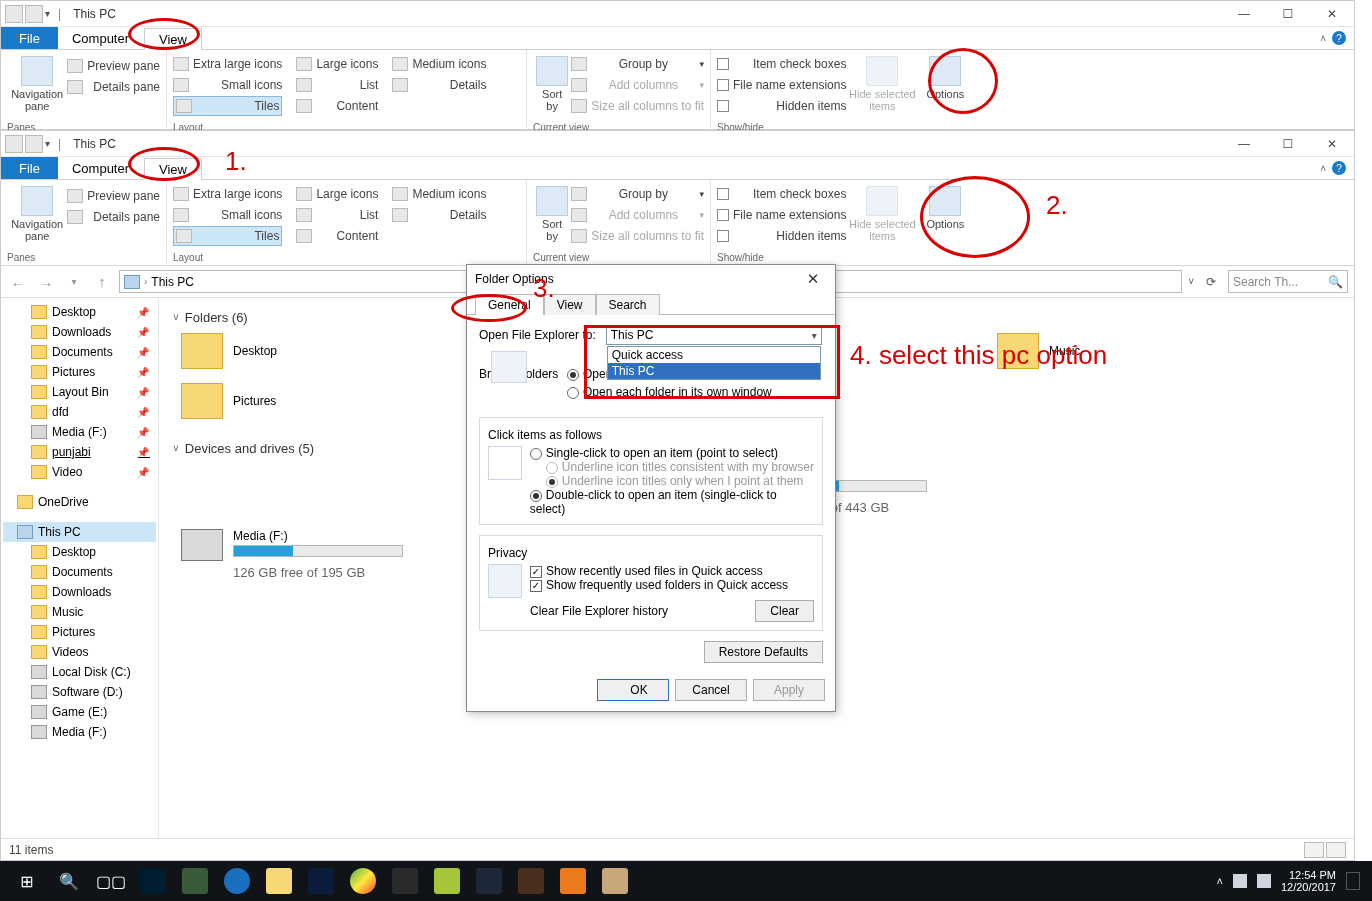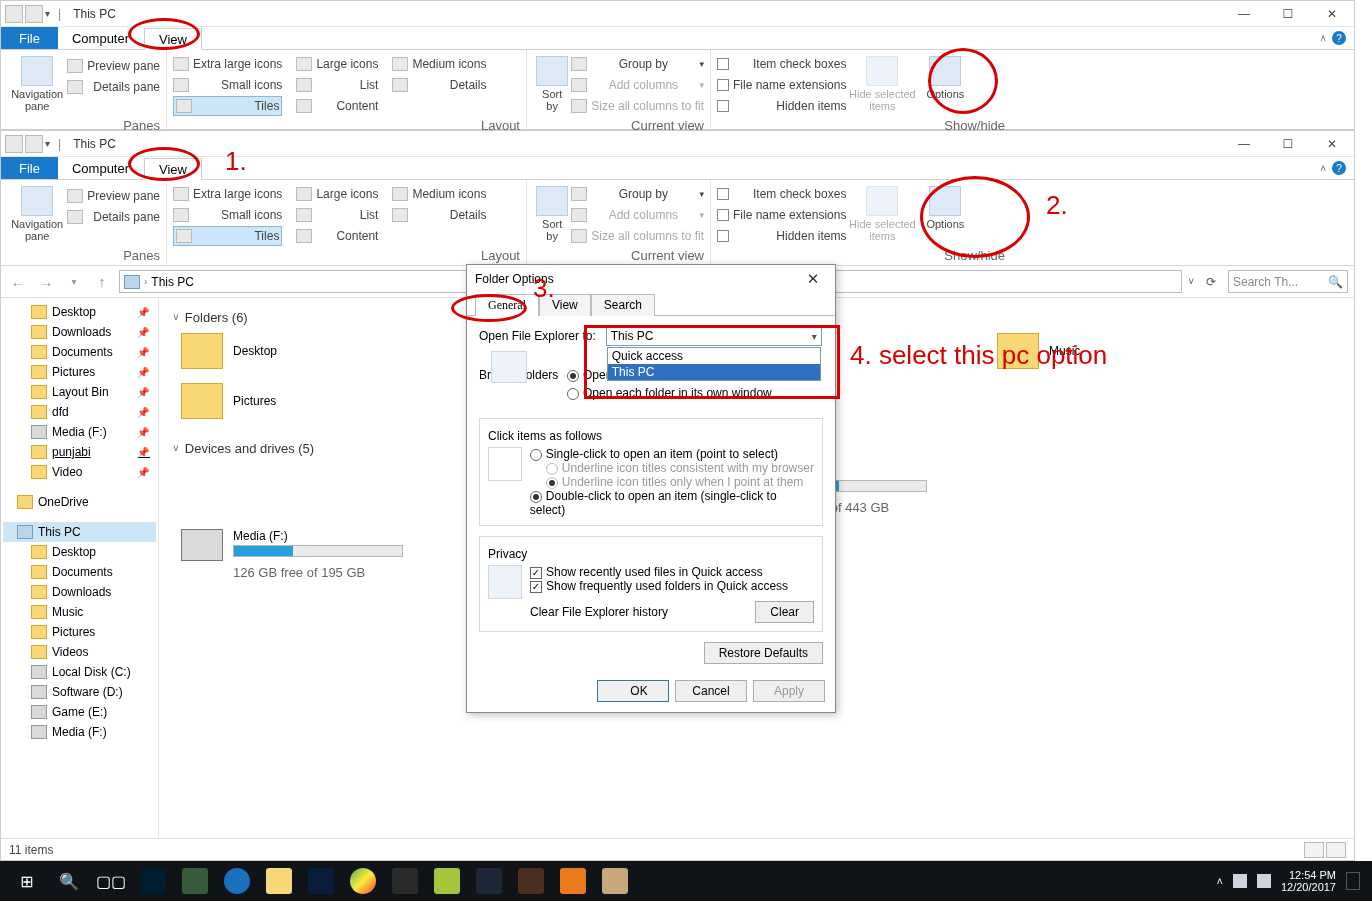--- a/index.html
+++ b/index.html
@@ -10,21 +10,21 @@
   .qat-ico { width:18px; height:18px; background:#e8e8e8; border:1px solid #bbb; }
   .title { margin-left:8px; font-size:12px; color:#333; }
   .winbtns { margin-left:auto; display:flex; }
   .winbtn { width:44px; height:26px; display:flex; align-items:center; justify-content:center; color:#444; }
   .menutabs { height:23px; display:flex; border-bottom:1px solid #d0d0d0; }
   .filetab { background:#1979ca; color:#fff; padding:2px 18px; font-size:13px; display:flex; align-items:center; }
   .mtab { padding:2px 14px; font-size:13px; display:flex; align-items:center; border-right:1px solid transparent; }
   .mtab.active { background:#fff; border:1px solid #ccc; border-bottom:1px solid #fff; position:relative; top:1px; }
   .ribbon { height:86px; display:flex; border-bottom:1px solid #d8d8d8; font-size:12px; color:#444; }
   .rgroup { border-right:1px solid #e3e3e3; display:flex; flex-direction:column; padding:2px 6px 0 6px; }
-  .rgroup .glabel { text-align:right; font-size:13px; color:#666; margin-top:auto; padding:2px 0; }
+  .rgroup .glabel { text-align:left; font-size:10px; color:#666; margin-top:auto; padding:2px 0; }
   .rbtn-lg { display:flex; flex-direction:column; align-items:center; width:62px; padding:4px 2px; }
   .rbtn-lg .rico { width:32px; height:30px; background:#dde9f5; border:1px solid #b8cee0; }
   .rbtn-lg .txt { font-size:11px; text-align:center; line-height:1.1; margin-top:2px; }
   .rline { display:flex; align-items:center; gap:4px; height:20px;justify-content:space-between; }
   .rline .rico-s { width:16px; height:14px; background:#e8e8e8; border:1px solid #bbb; }
   .rline .rtxt { font-size:12px; white-space:nowrap; }
   .rcol { display:flex; flex-direction:column; gap:1px; }
   .chk { width:12px; height:12px; border:1px solid #888; display:inline-block; }
   .tiles-sel { background:#cde6f7; border:1px solid #8cb8da; padding:0 2px; }
 
@@ -57,21 +57,21 @@
   .status { height:22px; border-top:1px solid #e0e0e0; display:flex; align-items:center; padding:0 8px; font-size:12px; color:#444; }
   .viewbtns { margin-left:auto; display:flex; gap:2px; }
   .vbtn { width:20px; height:16px; border:1px solid #bbb; background:#f2f2f2; }
 
   
   .dialog { position:absolute; width:370px; background:#fff; border:1px solid #888; box-shadow:2px 2px 8px rgba(0,0,0,.25); font-size:12px;}
   .dlgtitle { height:28px; display:flex; align-items:center; padding:0 8px; }
   .dlgclose { margin-left:auto; width:28px; text-align:center; font-size:15px; color:#333; }
   .dlgtabs { display:flex; padding-left:8px; }
   .dlgtab { padding:3px 12px; border:1px solid #bbb; border-bottom:none; background:#f3f3f3; position:relative; top:1px; font-size:12px;}
-  .dlgtab.active { background:#fff;font-family:Liberation Serif, serif; }
+  .dlgtab.active { background:#fff; }
   .dlgbody { border-top:1px solid #bbb; padding:10px 12px 8px 12px; }
   .fieldrow { display:flex; align-items:center; gap:10px; margin-bottom:6px;}
   .combo { position:relative; width:216px; height:20px; border:1px solid #7a98af; background:#fff; display:flex; align-items:center; padding:0 4px; font-size:12px;}
   .combo::after { content:"▾"; position:absolute; right:4px; font-size:10px; color:#555;}
   .combo-list { position:absolute; left:0; top:20px; width:100%; border:1px solid #7a98af; background:#fff; }
   .combo-list div { padding:1px 4px; }
   .combo-list .hl { background:#2f71c0; color:#fff; }
   .fieldset { border:1px solid #d9d9d9; padding:6px 8px 8px 8px; margin-top:6px; }
   .fslabel { font-size:12px; margin:4px 0 4px 0; }
   .radio,.check { width:12px; height:12px; border:1px solid #666; border-radius:50%; display:inline-block; margin-right:4px; vertical-align:middle;}

